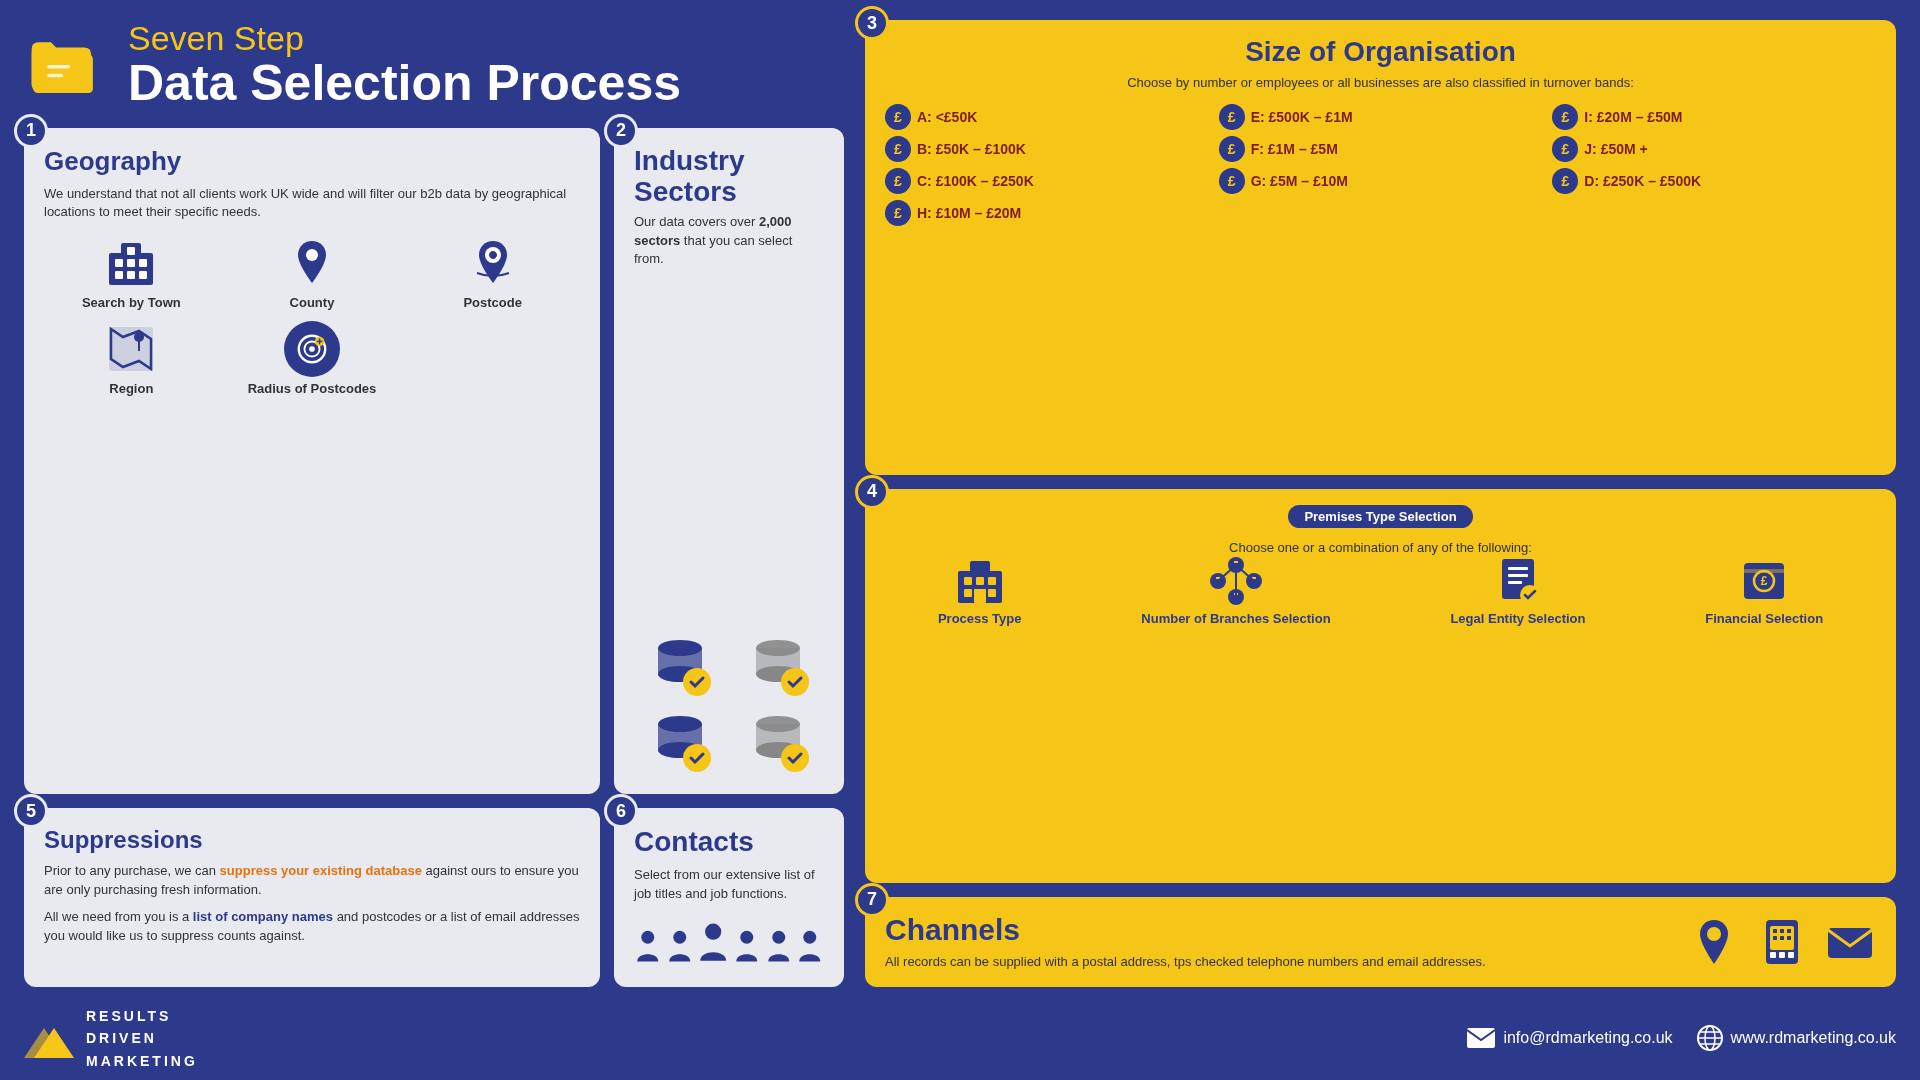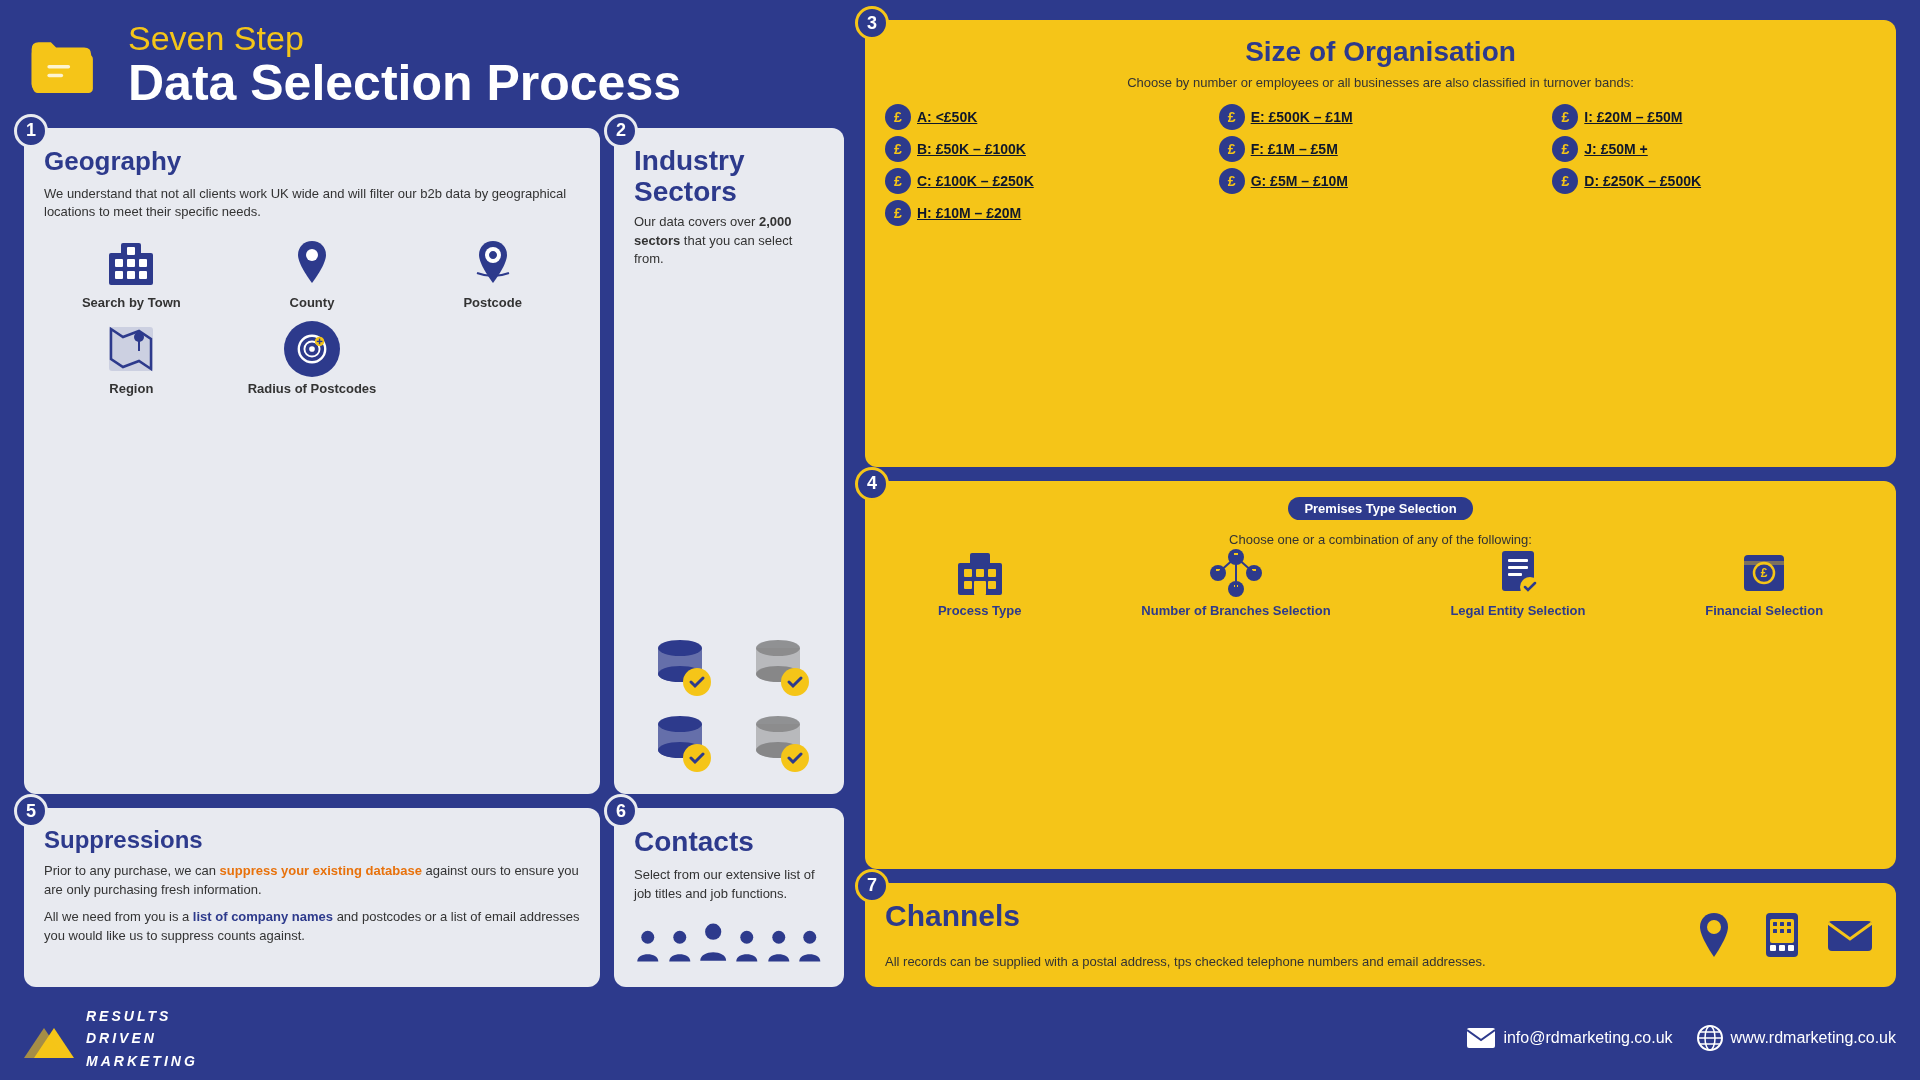--- a/index.html
+++ b/index.html
@@ -326,24 +326,23 @@
       color: #f5c518;
       font-size: 14px;
       font-weight: 900;
       display: flex;
       align-items: center;
       justify-content: center;
       flex-shrink: 0;
     }
 
     .size-item span {
-      color: #0f172a;
+      color: #7f1d1d;
       font-size: 14px;
       font-weight: 700;
-      text-decoration: underline;
     }
 
     
     .criteria-title {
       color: #2d3a8c;
       font-size: 26px;
       font-weight: 900;
       text-align: center;
       margin-bottom: 6px;
     }
@@ -394,21 +393,21 @@
       position: relative;
       display: flex;
       align-items: center;
       gap: 20px;
     }
 
     .channels-text h3 {
       color: #2d3a8c;
       font-size: 30px;
       font-weight: 900;
-      margin-bottom: 20px;
+      margin-bottom: 6px;
     }
 
     .channels-text p {
       color: #333;
       font-size: 13px;
       line-height: 1.4;
     }
 
     .channels-icons {
       display: flex;
@@ -422,21 +421,20 @@
       display: flex;
       align-items: center;
       padding: 8px 24px;
       justify-content: space-between;
     }
 
     .footer-logo {
       display: flex;
       align-items: center;
       gap: 12px;
-      font-style: italic;
     }
 
     .footer-logo-text {
       color: white;
       font-size: 14px;
       font-weight: 700;
       line-height: 1.6;
       letter-spacing: 3px;
     }
 

